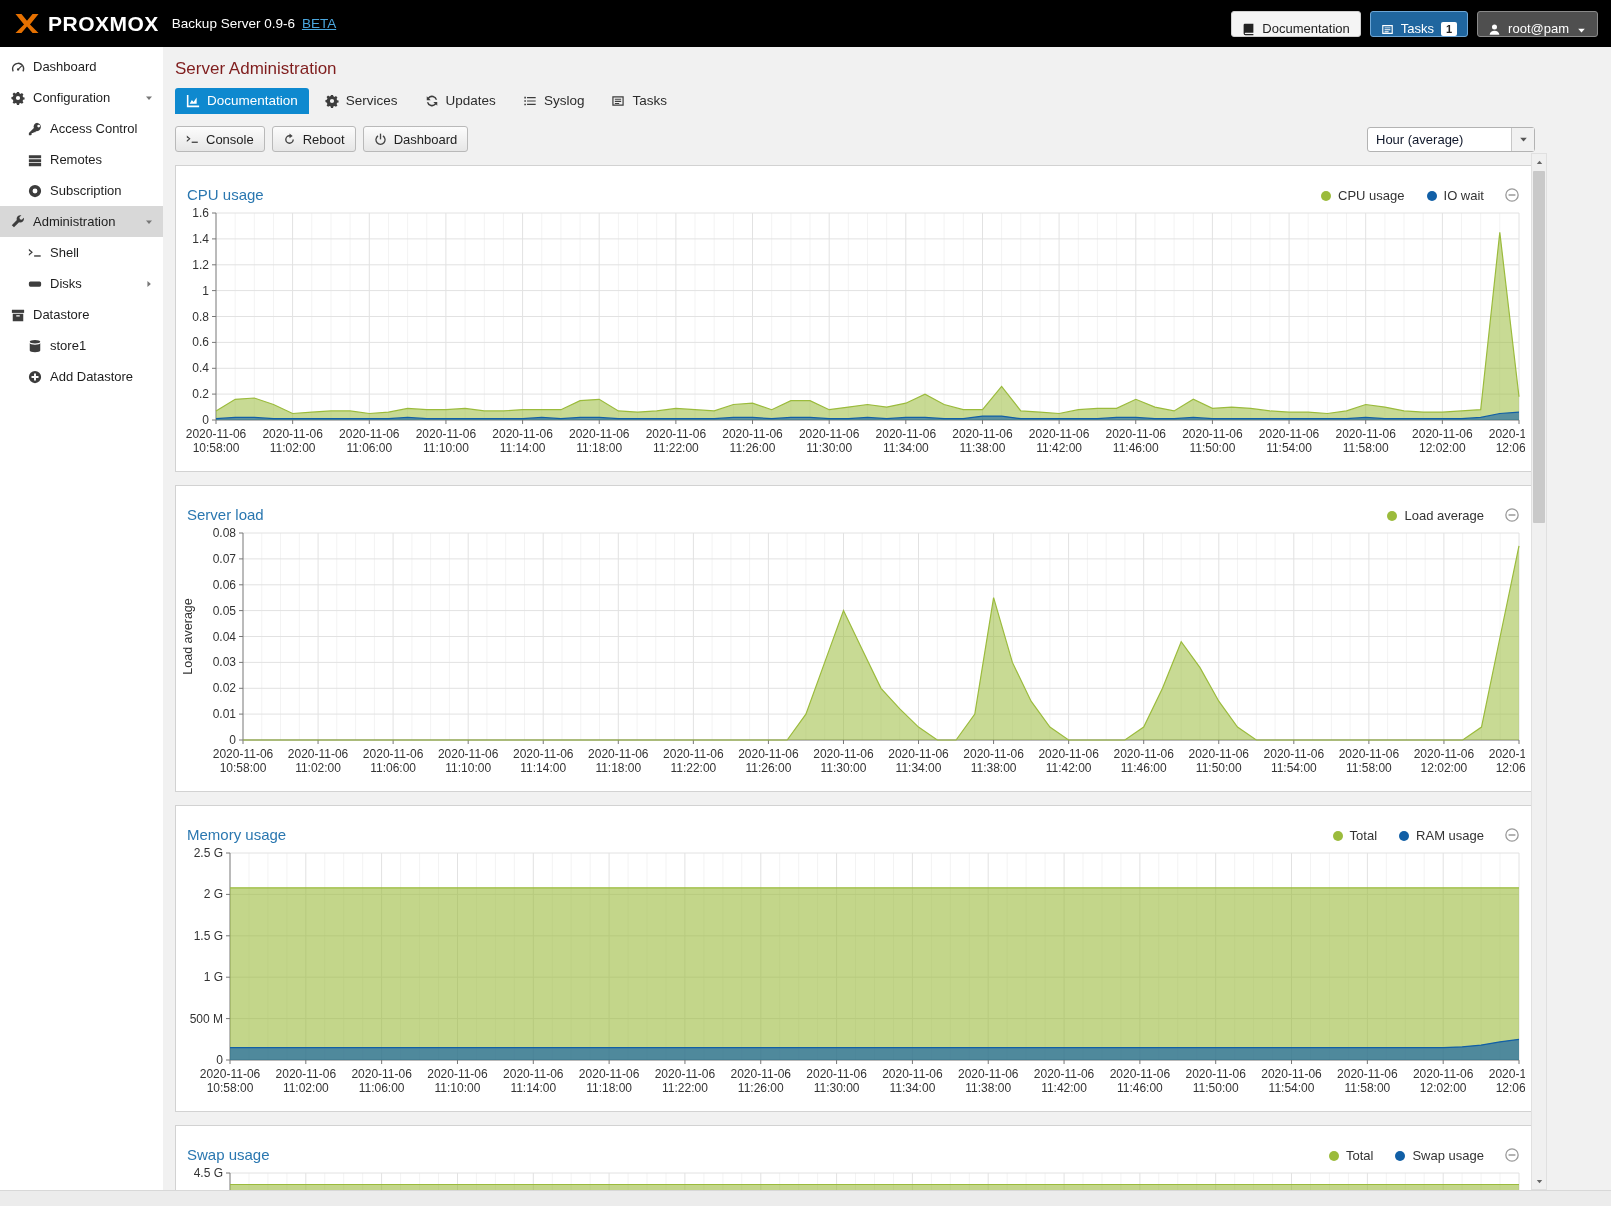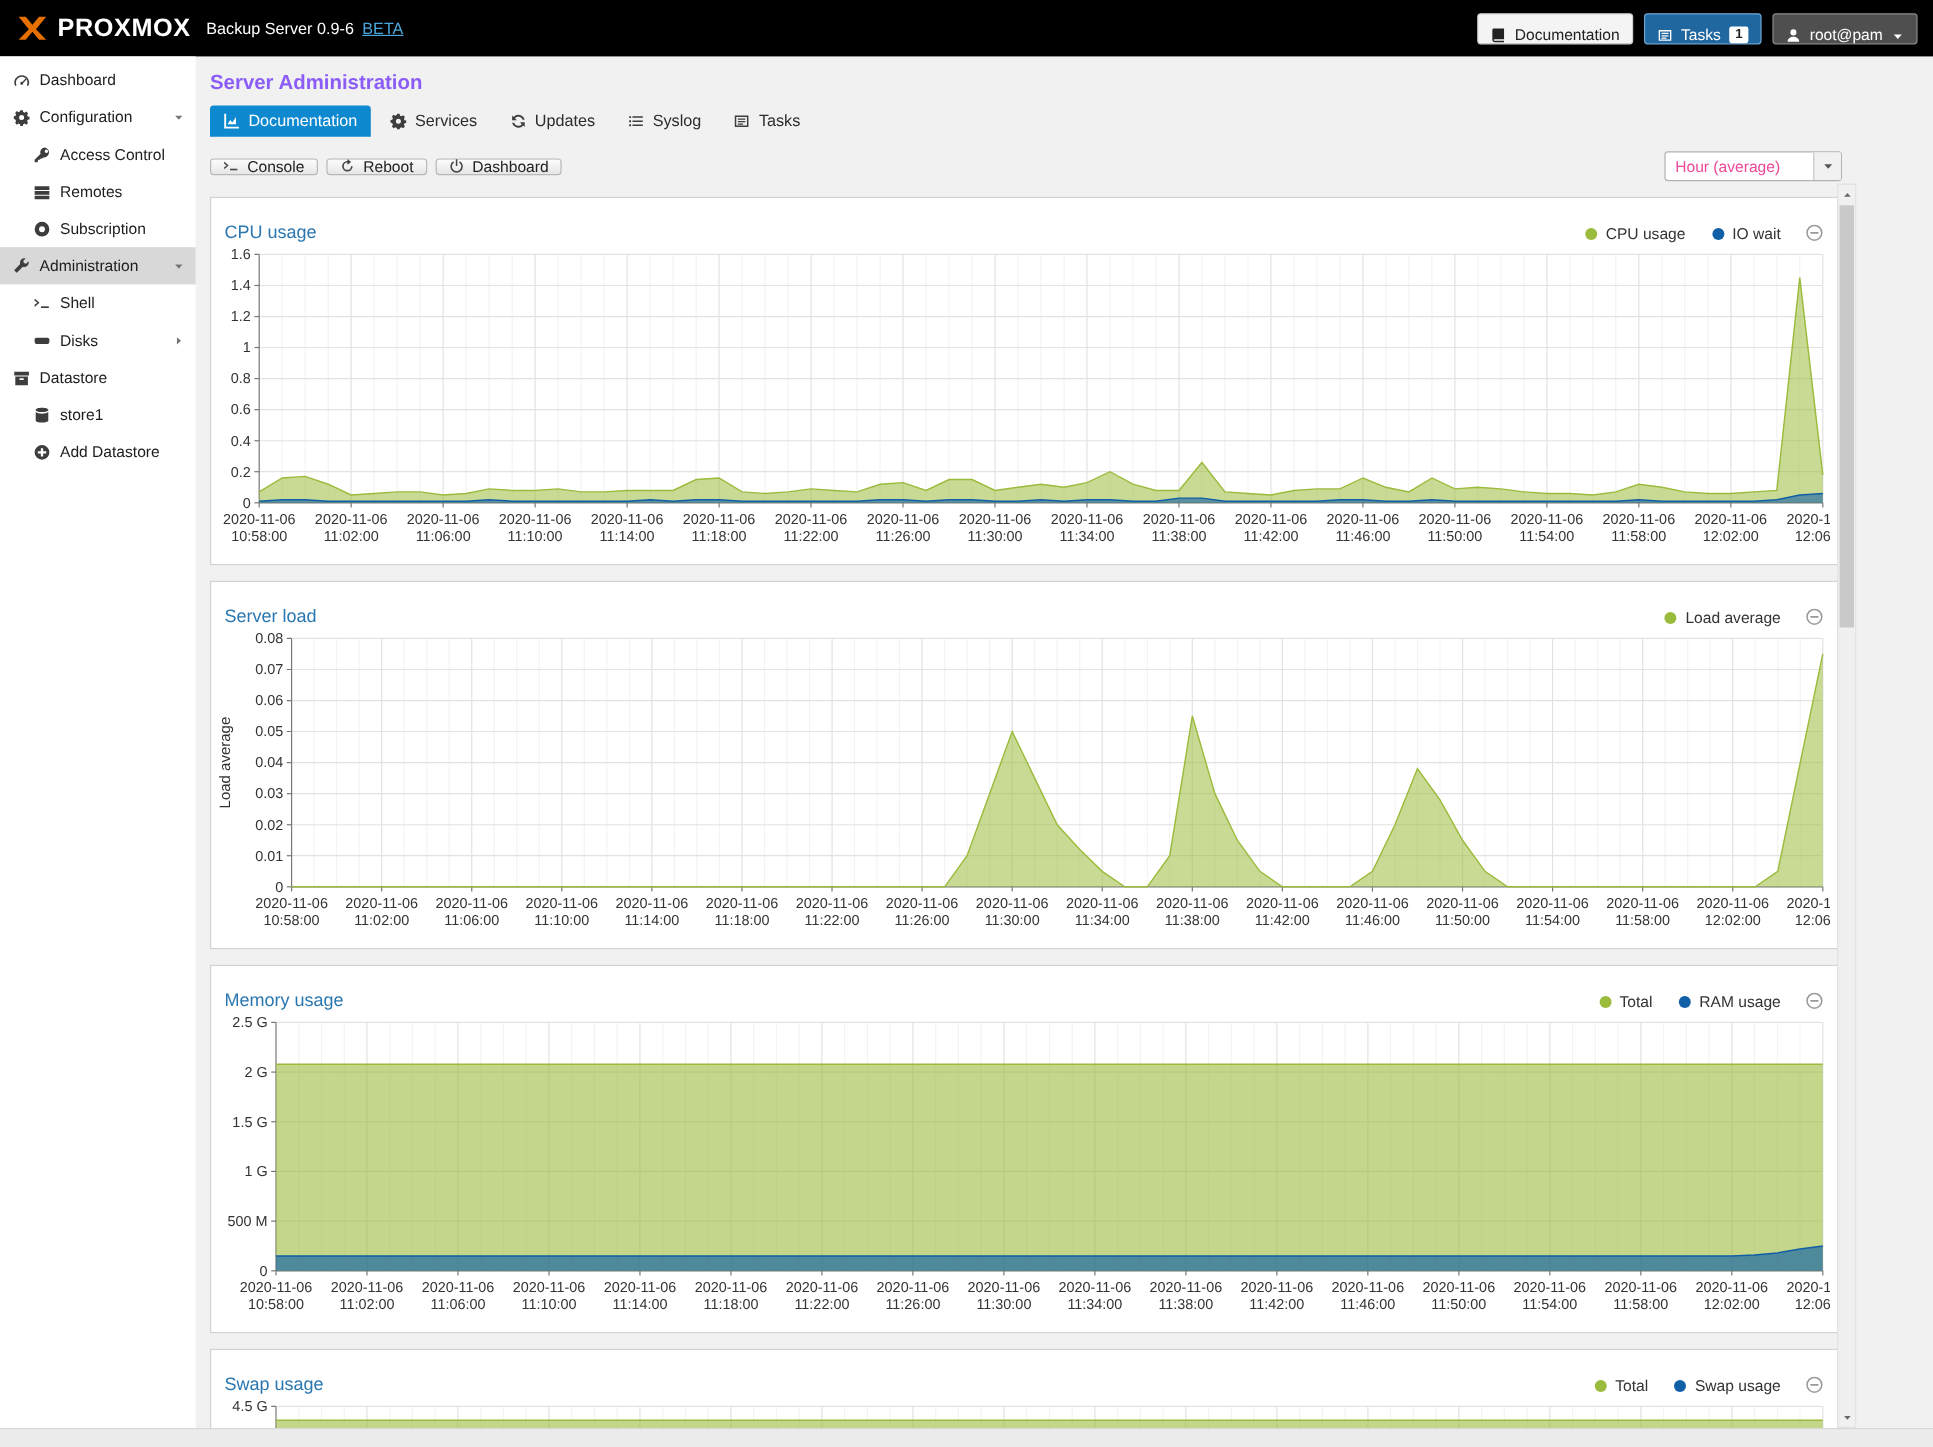--- a/index.html
+++ b/index.html
@@ -31,36 +31,36 @@
 .side-item{display:flex;align-items:center;height:31px;padding-left:11px;font-size:13px;
            cursor:pointer;position:relative;color:#1d1d1d}
 .side-item.level1{padding-left:28px}
 .side-item.selected{background:#d8d8d8}
 .side-item .ico{margin-right:8px;color:#3d3d3d}
 .side-item .ico svg{width:14px;height:14px}
 .side-item .expander{position:absolute;right:9px;color:#777;display:inline-flex}
 .side-item .expander svg{width:10px;height:10px}
 
 .content{width:1384px;height:1143px;position:relative;overflow:hidden}
-.page-title{font-size:17px;font-weight:bold;color:#8b5cf6;margin:12px 0 9px 12px}
+.page-title{font-size:17px;font-weight:normal;color:#7f1d1d;margin:12px 0 9px 12px}
 .tabbar{display:flex;gap:5px;margin-left:12px}
 .tab{display:flex;align-items:center;gap:7px;padding:5px 11px 6px;font-size:13.5px;color:#2c2c2c;
      border-radius:3px 3px 0 0;cursor:pointer}
 .tab .ico{color:#3d3d3d}
 .tab .ico svg{width:14px;height:14px}
 .tab.active{background:#0e89cf;color:#fff}
 .tab.active .ico{color:#fff}
 
 .toolbar{display:flex;align-items:center;gap:7px;margin:12px 12px 13px 12px}
-.btn{display:inline-flex;align-items:center;gap:7px;height:14px;padding:0 10px;
+.btn{display:inline-flex;align-items:center;gap:7px;height:26px;padding:0 10px;
      background:linear-gradient(#fcfcfc,#e6e6e6);border:1px solid #b9b9b9;border-radius:3px;
      font-size:13px;color:#222;cursor:pointer;font-family:inherit}
 .btn .ico{color:#444}
-.combo{margin-left:auto;width:148px;height:25px;border:1px solid #b3b3b3;border-radius:3px;
-       background:#fff;display:flex;align-items:stretch;font-size:13px;color:#ec4899;cursor:pointer}
+.combo{margin-left:auto;width:168px;height:25px;border:1px solid #b3b3b3;border-radius:3px;
+       background:#fff;display:flex;align-items:stretch;font-size:13px;color:#0f172a;cursor:pointer}
 .combo .text{flex:1;display:flex;align-items:center;padding-left:8px}
 .combo .trigger{width:23px;background:#f1f1f1;border-left:1px solid #c7c7c7;display:flex;
                 align-items:center;justify-content:center;color:#555}
 .combo .trigger svg{width:11px;height:11px}
 
 
 .panel{background:#fff;border:1px solid #d2d2d2;width:1357px;margin:0 0 13px 12px}
 .panel-head{display:flex;align-items:flex-end;height:37px;padding:0 11px}
 .panel-title{font-size:15px;color:#2a77b0}
 .legend{margin-left:auto;display:flex;align-items:center;gap:22px;font-size:13px;color:#333}

